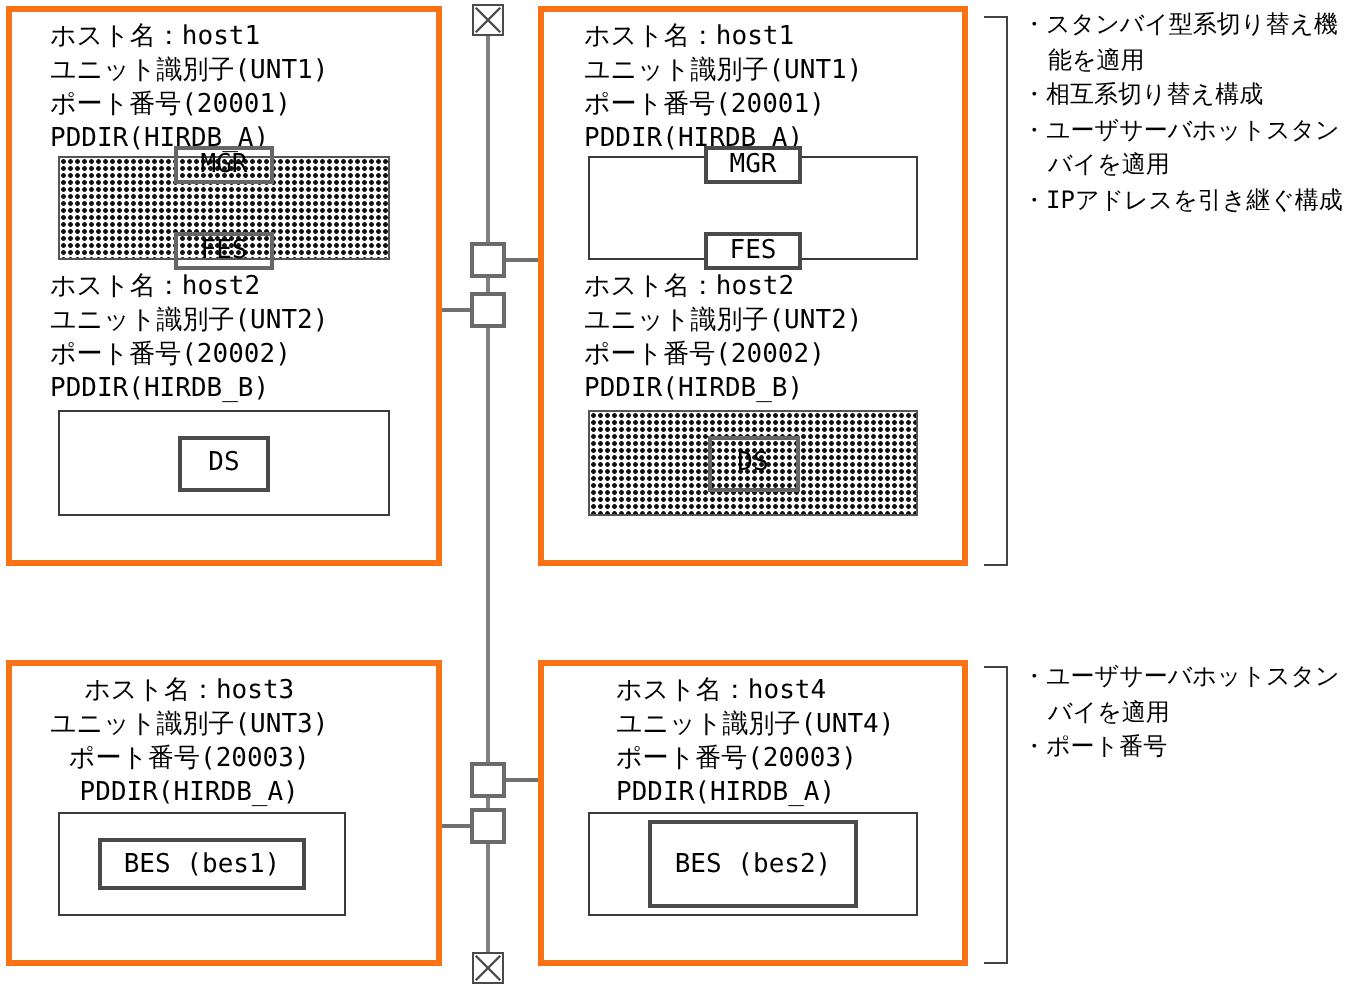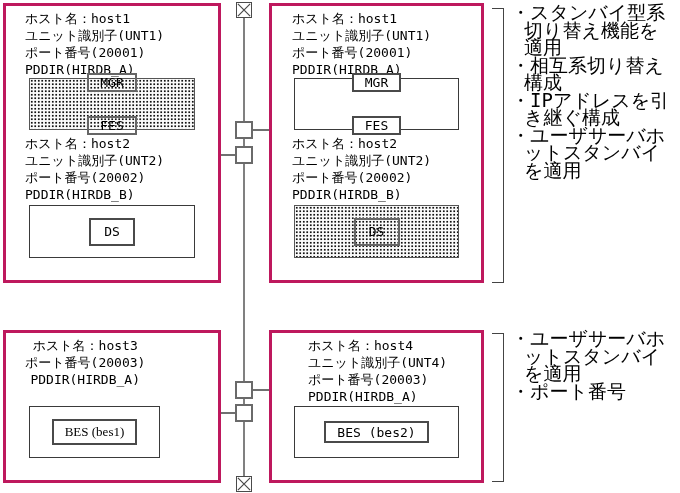--- a/index.html
+++ b/index.html
@@ -4,21 +4,21 @@
 <style>
   html,body { margin:0; padding:0; background:#fff; }
   .canvas {
     position:relative; width:680px; height:493px; background:#ffffff;
     font-family:"DejaVu Sans Mono","Liberation Mono",monospace;
     color:#000; overflow:hidden;
   }
   
   .host-box {
     position:absolute; box-sizing:border-box;
-    background:#fff; border:3px solid #be185d;
+    background:#fff; border:3px solid #f97316;
   }
   .info { position:absolute; font-size:13px; line-height:17px; white-space:nowrap; }
   .info > div { height:17px; }
   
   .srv-area {
     position:absolute; box-sizing:border-box; border:1px solid #3a3a3a;
     background:#fff; display:flex; align-items:center; justify-content:center; gap:24px;flex-direction:column;
   }
   .srv-box {
     box-sizing:border-box; border:2px solid #4a4a4a; background:#fff;
@@ -46,21 +46,21 @@
     background:#fff; border:1px solid #4a4a4a;
   }
   .terminator svg { display:block; width:100%; height:100%; }
   
   .bracket {
     position:absolute; box-sizing:border-box; width:12px;
     border:1px solid #444; border-left:none;
   }
   .ann-list {
     position:absolute; width:164px; margin:0; padding:0; list-style:none;
-    font-size:19px; line-height:17.5px;
+    font-size:12px; line-height:17.5px;
   }
   .ann-list li { padding-left:13px; text-indent:-13px; }
 </style>
 </head>
 <body>
 
 <div class="canvas">
 
   <div class="vline" style="left:243px;top:16px;height:462px;"></div>
 
@@ -125,47 +125,48 @@
       <div>PDDIR(HIRDB_B)</div>
     </div>
     <div class="srv-area shaded" style="left:22px;top:199px;width:165px;height:53px;">
       <div class="srv-box">DS</div>
     </div>
   </div>
 
   <div class="host-box" style="left:3px;top:330px;width:218px;height:153px;text-align:center;">
     <div class="info" style="left:19px;top:4px;">
       <div>ホスト名：host3</div>
+      <div>ユニット識別子(UNT3)</div>
       <div>ポート番号(20003)</div>
       <div>PDDIR(HIRDB_A)</div>
     </div>
-    <div class="srv-area" style="left:23px;top:73px;width:131px;height:52px;font-family:Liberation Serif, serif;">
+    <div class="srv-area" style="left:23px;top:73px;width:144px;height:52px;">
       <div class="srv-box" style="height:26px;">BES (bes1)</div>
     </div>
   </div>
 
   <div class="host-box" style="left:269px;top:330px;width:215px;height:153px;">
     <div class="info" style="left:36px;top:4px;">
       <div>ホスト名：host4</div>
       <div>ユニット識別子(UNT4)</div>
       <div>ポート番号(20003)</div>
       <div>PDDIR(HIRDB_A)</div>
     </div>
     <div class="srv-area" style="left:22px;top:73px;width:165px;height:52px;">
-      <div class="srv-box" style="height:22px;">BES (bes2)</div>
+      <div class="srv-box" style="height:44px;">BES (bes2)</div>
     </div>
   </div>
 
   <div class="bracket" style="left:492px;top:8px;height:275px;"></div>
   <div class="bracket" style="left:492px;top:333px;height:149px;"></div>
 
   <ul class="ann-list" style="left:511px;top:4px;">
     <li>・スタンバイ型系切り替え機能を適用</li>
     <li>・相互系切り替え構成</li>
+    <li>・ユーザサーバホットスタンバイを適用</li>
     <li>・IPアドレスを引き継ぐ構成</li>
-    <li>・ユーザサーバホットスタンバイを適用</li>
   </ul>
   <ul class="ann-list" style="left:511px;top:330px;">
     <li>・ユーザサーバホットスタンバイを適用</li>
     <li>・ポート番号</li>
   </ul>
 
 </div>
 
 </body></html>

